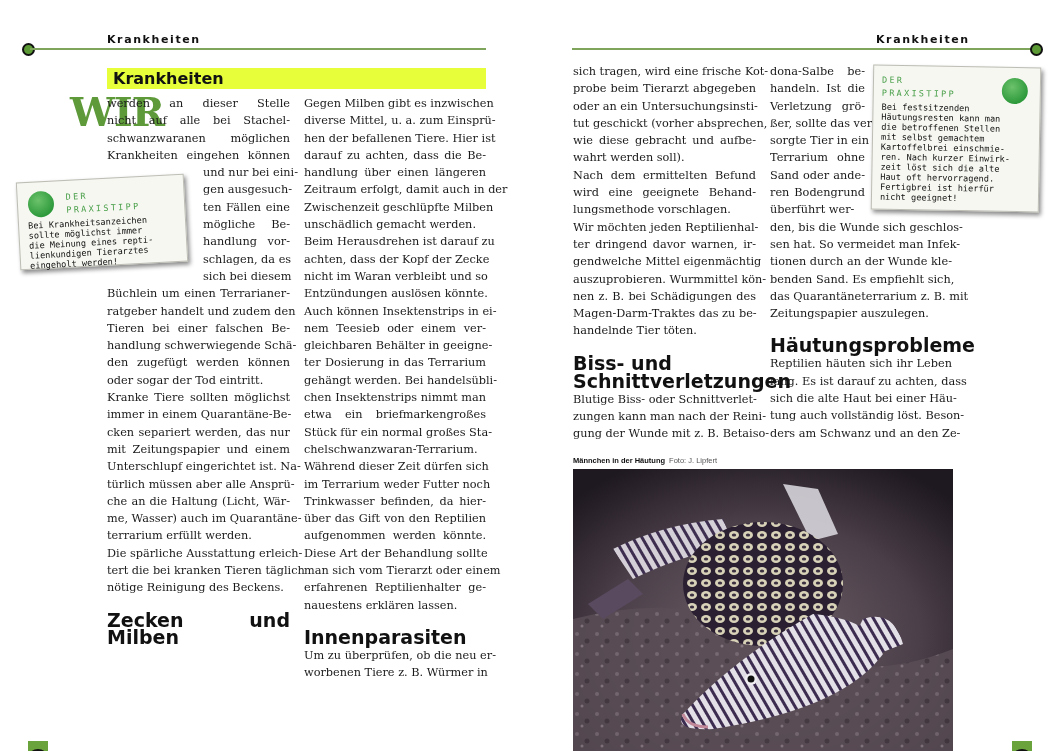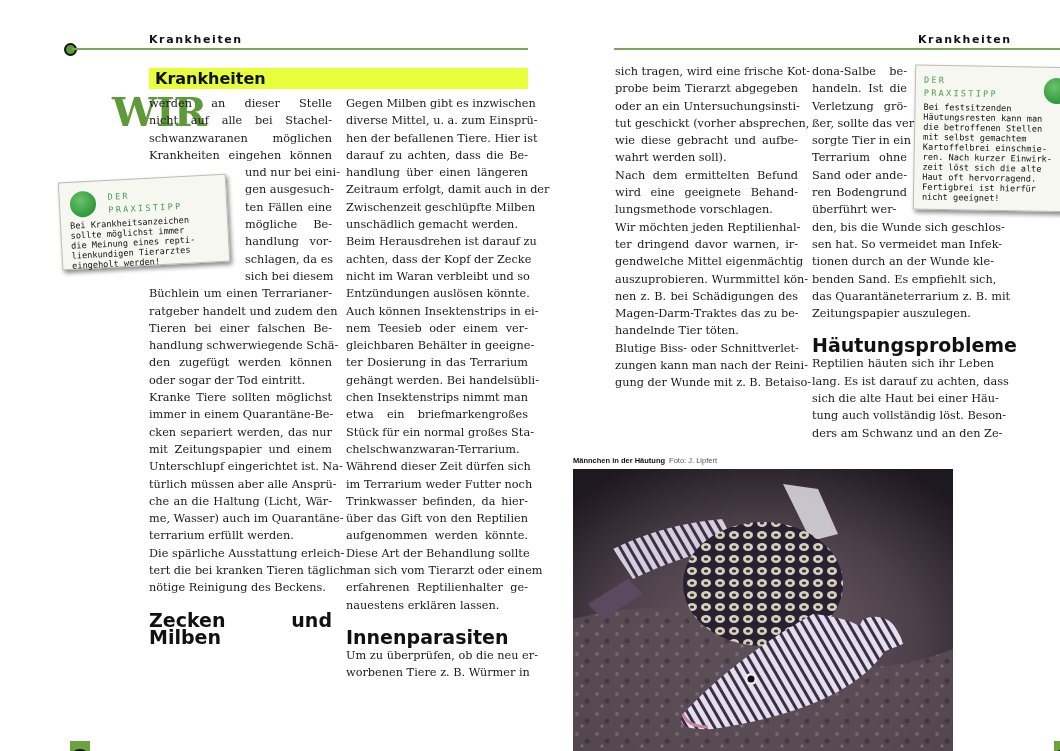--- a/index.html
+++ b/index.html
@@ -1,19 +1,19 @@
 <!DOCTYPE html>
 <html><head>
 <meta charset="utf-8">
 <style>
   * { box-sizing: border-box; margin: 0; padding: 0; }
   html, body { width: 1060px; height: 751px; background: #ffffff; overflow: hidden; }
   body { position: relative; font-family: "DejaVu Serif", serif; color: #1a1a1a; }
 
-  .page { position: absolute; top: 0; height: 751px; background: #fff; margin-left: 42px; }
+  .page { position: absolute; top: 0; height: 751px; background: #fff; }
   .page.left { left: 0; width: 530px; }
   .page.right { left: 530px; width: 530px; }
 
   
   .run-title { position: absolute; top: 33px; font-family: "DejaVu Sans", sans-serif; font-weight: bold; font-size: 11px; letter-spacing: 1.6px; color: #111; }
   .rule { position: absolute; top: 48px; height: 2px; background: #7fa45c; }
   .knob { position: absolute; width: 13px; height: 13px; border-radius: 50%; background: #5c9a35; border: 2px solid #111; top: 43px; }
 
   
   .title-bar { position: absolute; left: 107px; top: 68px; width: 379px; height: 21px; background: #e6ff3a; }
@@ -178,20 +178,24 @@
       </div>
     <div id="r1p3">
         <span class="ln">Wir möchten jeden Reptilienhal-</span>
         <span class="ln">ter dringend davor warnen, ir-</span>
         <span class="ln">gendwelche Mittel eigenmächtig</span>
         <span class="ln">auszuprobieren. Wurmmittel kön-</span>
         <span class="ln">nen z. B. bei Schädigungen des</span>
         <span class="ln">Magen-Darm-Traktes das zu be-</span>
         <span class="ln end">handelnde Tier töten.</span>
       </div>
+    <h2 class="sub" style="margin-top:14px; line-height:18px;">
+      <span style="display:block">Biss- und</span>
+      <span style="display:block">Schnittverletzungen</span>
+    </h2>
     <div id="r1p4">
         <span class="ln">Blutige Biss- oder Schnittverlet-</span>
         <span class="ln">zungen kann man nach der Reini-</span>
         <span class="ln end">gung der Wunde mit z. B. Betaiso-</span>
       </div>
   </div>
 
   <div class="col" style="left:240px; top:63px; width:182px;">
     <div id="r2narrow" style="width:95px;">
         <span class="ln">dona-Salbe be-</span>

